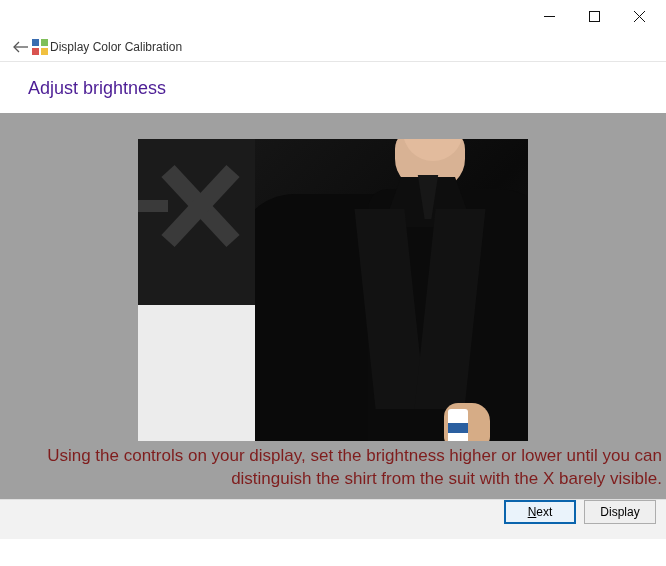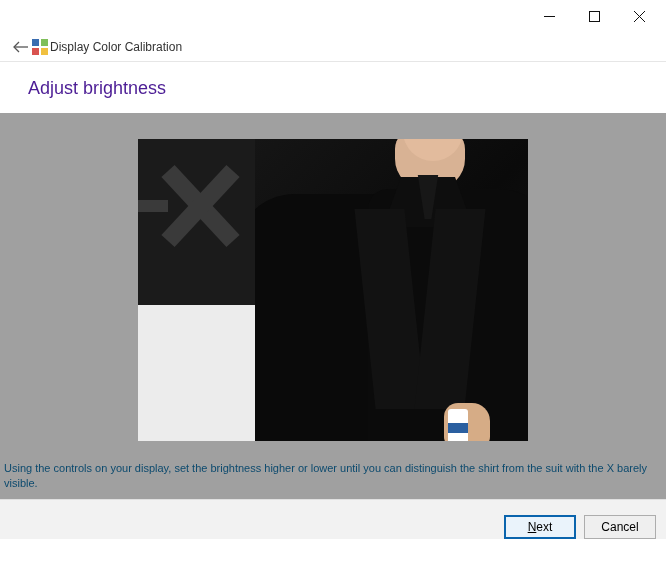--- a/index.html
+++ b/index.html
@@ -18,34 +18,34 @@
     .app-icon .d { right: 0; bottom: 0; background: #f0c040; }
     .app-title { font-size: 12px; color: #333; }
     .page-title { font-size: 18px; color: #4c1d95; padding: 16px 28px 14px; }
     .content { background: #a0a0a0; width: 100%; height: 386px; position: relative; }
     .photo-wrap { position: absolute; left: 50%; transform: translateX(-50%); top: 26px; width: 390px; height: 302px; display: flex; }
     .photo-left { width: 30%; height: 100%; display: flex; flex-direction: column; }
     .photo-left-top { flex: 55%; background: #1b1b1b; position: relative; overflow: hidden; }
     .photo-left-top svg { position: absolute; left: 0; top: 22px; }
     .photo-left-bottom { flex: 45%; background: #ececec; }
     .photo-right { width: 70%; height: 100%; background: linear-gradient(135deg, #151515 0%, #0a0a0a 50%, #181818 100%); position: relative; overflow: hidden; }
-    .instruction { color: #0c4a6e; font-size: 11px; text-align: left; padding: 8px 4px 0; line-height: 1.35; }
+    .instruction { color: #7f1d1d; font-size: 17px; text-align: right; padding: 8px 4px 0; line-height: 1.35; }
     
     .person { position: absolute; inset: 0; }
     .neck { position: absolute; left: 140px; top: -10px; width: 70px; height: 60px; background: #d8b294; border-radius: 20px 20px 30px 30px; }
     .jaw { position: absolute; left: 148px; top: -18px; width: 60px; height: 40px; background: #e2bb9d; border-radius: 0 0 32px 32px; }
     .collar { position: absolute; left: 128px; top: 38px; width: 90px; height: 50px; background: #0e0e0e; transform: rotate(0deg); clip-path: polygon(20% 0, 80% 0, 100% 100%, 0 100%); }
     .shirt { position: absolute; left: 156px; top: 36px; width: 34px; height: 44px; background: #171717; clip-path: polygon(20% 0, 80% 0, 60% 100%, 40% 100%); }
     .shoulder-l { position: absolute; left: -20px; top: 55px; width: 180px; height: 260px; background: #0a0a0a; border-radius: 60px 20px 0 0; }
     .shoulder-r { position: absolute; right: -30px; top: 50px; width: 190px; height: 270px; background: #0b0b0b; border-radius: 20px 60px 0 0; }
     .lapel-l { position: absolute; left: 110px; top: 70px; width: 50px; height: 200px; background: #121212; transform: skewX(6deg); }
     .lapel-r { position: absolute; left: 170px; top: 70px; width: 50px; height: 200px; background: #121212; transform: skewX(-6deg); }
     .hand { position: absolute; right: 38px; bottom: -6px; width: 46px; height: 44px; background: #d6ac86; border-radius: 14px 18px 10px 10px; }
     .device-body { position: absolute; right: 60px; bottom: -2px; width: 20px; height: 34px; background: linear-gradient(#fff 0 40%, #2a5fa0 40% 70%, #fff 70% 100%); border-radius: 3px; }
-    .footer { height: 40px; background: #f2f2f2; border-top: 1px solid #e0e0e0; display: flex; justify-content: flex-end; align-items: flex-end; gap: 8px; padding: 0 10px; }
+    .footer { height: 40px; background: #f2f2f2; border-top: 1px solid #e0e0e0; display: flex; justify-content: flex-end; align-items: flex-start; gap: 8px; padding: 0 10px; }
     .btn { min-width: 72px; height: 24px; font-size: 12px; background: #efefef; border: 1px solid #adadad; display: flex; align-items: center; justify-content: center; cursor: pointer; }
     .btn.primary { border: 2px solid #0a64ad; background: #eaf3fb; }
     .btn .ul { text-decoration: underline; }
   </style>
 </head>
 <body>
 
 <div class="titlebar">
   <div class="win-btn">
     <svg viewBox="0 0 11 11">
@@ -111,15 +111,15 @@
     </div>
   </div>
   <div class="instruction" style="position:absolute;left:0;right:0;bottom:8px">Using the controls on your display, set the brightness higher or lower until you can distinguish the shirt from the suit with the X barely visible.</div>
 </div>
 
 <div class="footer">
   <div class="btn primary">
     <span><span class="ul">N</span><span>ext</span></span>
   </div>
   <div class="btn">
-    <span>Cancel</span>
+    <span>Display</span>
   </div>
 </div>
 
 </body></html>

